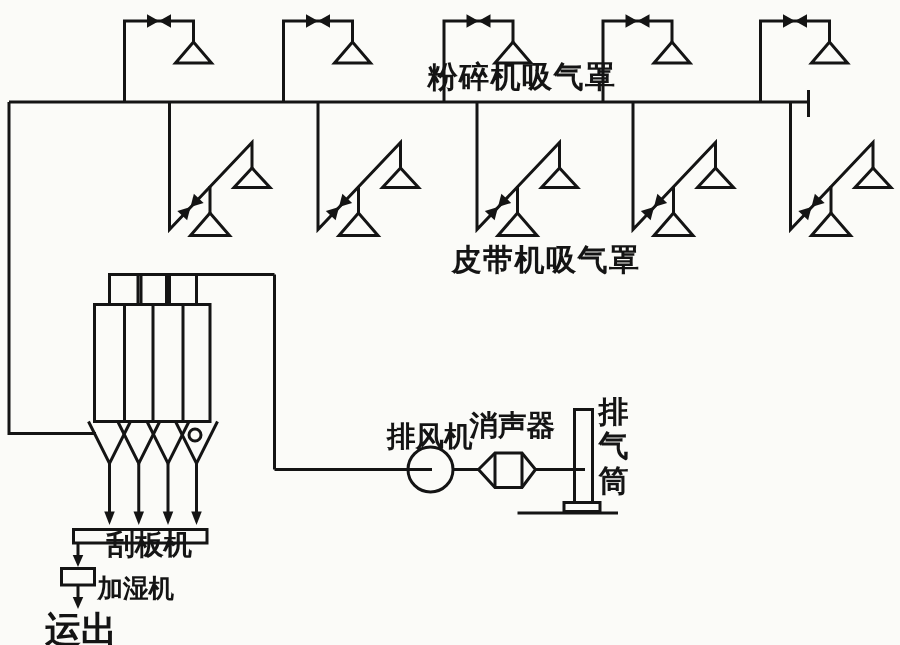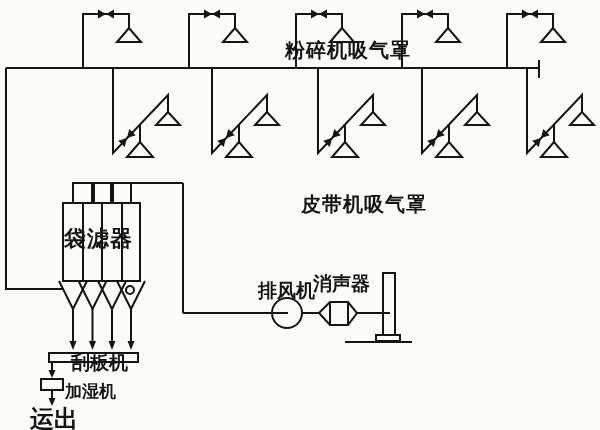--- a/index.html
+++ b/index.html
@@ -1,32 +1,32 @@
 <!DOCTYPE html>
 <html><head>
 <meta charset="utf-8">
 <style>
   html,body{margin:0;padding:0;}
   .canvas{
     position:relative;
     width:600px;height:430px;
     background:#fbfbf8;
-    font-family:Liberation Mono, monospace;
+    font-family:Liberation Serif, serif;
     overflow:hidden;
   }
   svg{position:absolute;left:0;top:0;}
   .lbl{
     position:absolute;
     color:#141414;
     font-weight:600;
     white-space:nowrap;
     line-height:1.1;
   }
   .lbl-crusher{left:285px;top:41px;font-size:20px;letter-spacing:1px;}
-  .lbl-belt{left:301px;top:163px;font-size:20px;letter-spacing:1px;margin-top:32px;}
+  .lbl-belt{left:301px;top:163px;font-size:20px;letter-spacing:1px;}
   .lbl-filter{left:64px;top:229px;font-size:22px;letter-spacing:1px;}
   .lbl-fan{left:258px;top:282px;font-size:19px;}
   .lbl-silencer{left:313px;top:275px;font-size:19px;text-align:center;}
   .lbl-stack{
     left:399px;top:264px;font-size:20px;
     width:22px;line-height:23px;
     word-break:break-all;white-space:normal;
   }
   .lbl-scraper{left:71px;top:354px;font-size:19px;}
   .lbl-humidifier{left:65px;top:384px;font-size:17px;}
@@ -130,20 +130,20 @@
     <path d="M52,362 V371"></path>
     <polygon points="48.5,370 55.5,370 52,378" fill="#141414" stroke="none"></polygon>
     <rect x="41" y="379" width="22" height="11" fill="#fbfbf8"></rect>
     <path d="M52,390 V399"></path>
     <polygon points="48.5,398 55.5,398 52,406" fill="#141414" stroke="none"></polygon>
   </g>
 </svg>
 
 <div class="lbl lbl-crusher">粉碎机吸气罩</div>
 <div class="lbl lbl-belt">皮带机吸气罩</div>
-<div class="lbl lbl-filter">袋滤器</div>
 <div class="lbl lbl-fan">排风机</div>
 <div class="lbl lbl-silencer">消声器</div>
+<div class="lbl lbl-stack">排气筒</div>
 <div class="lbl lbl-scraper">刮板机</div>
 <div class="lbl lbl-humidifier">加湿机</div>
 <div class="lbl lbl-out">运出</div>
 
 </div>
 
 </body></html>

